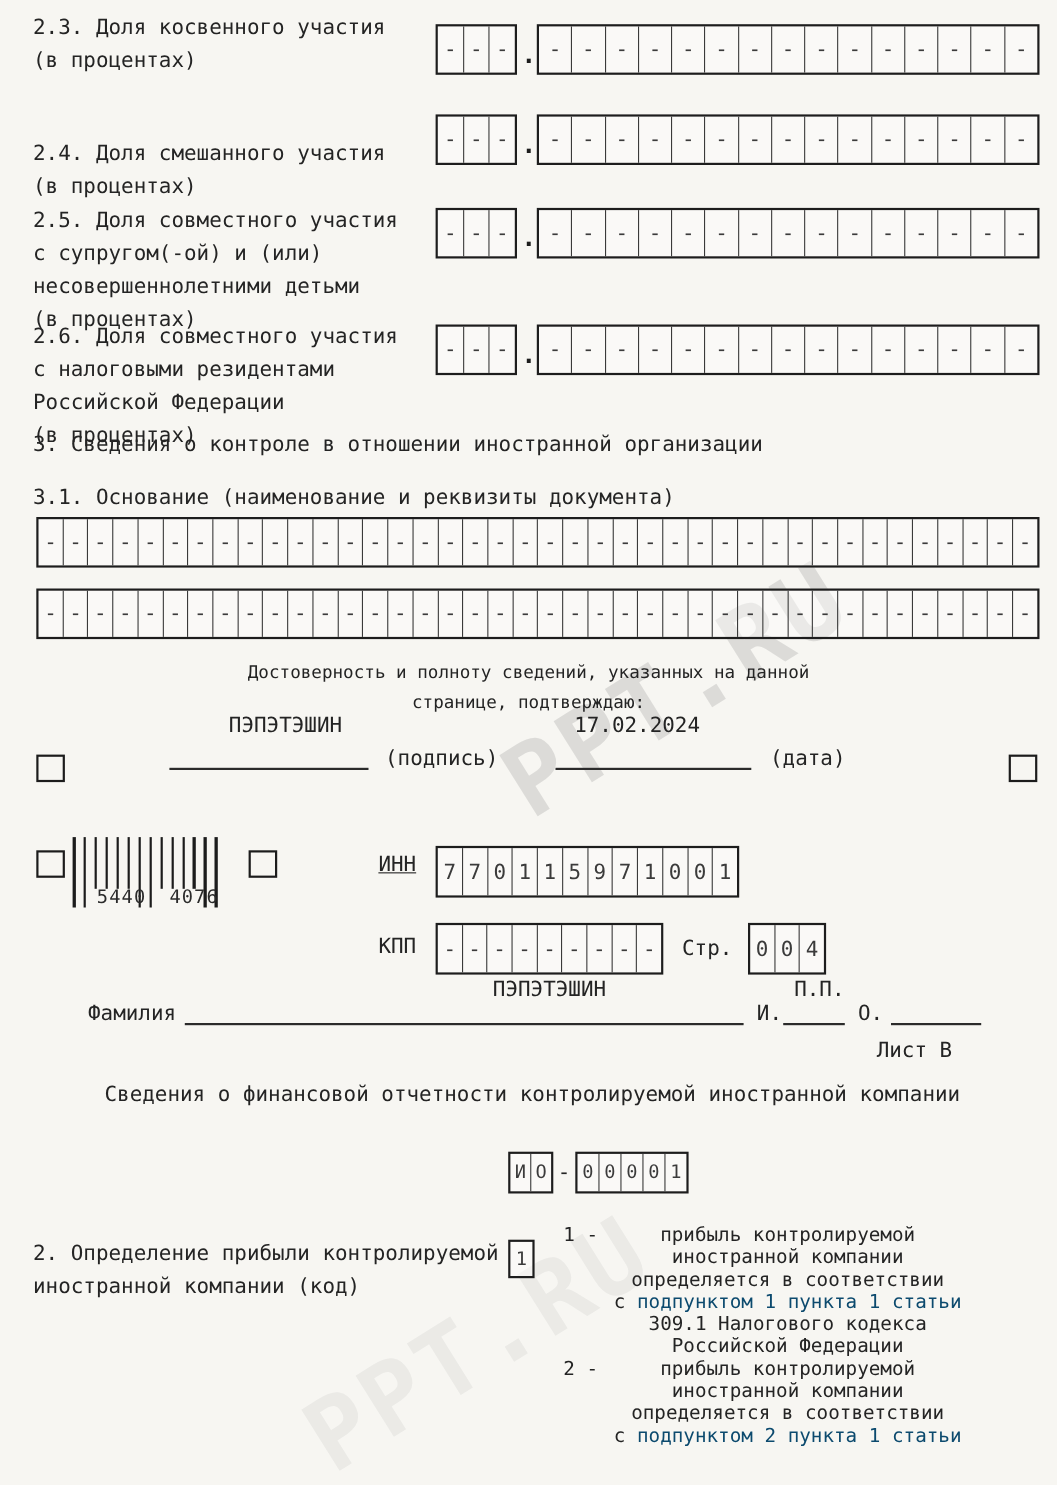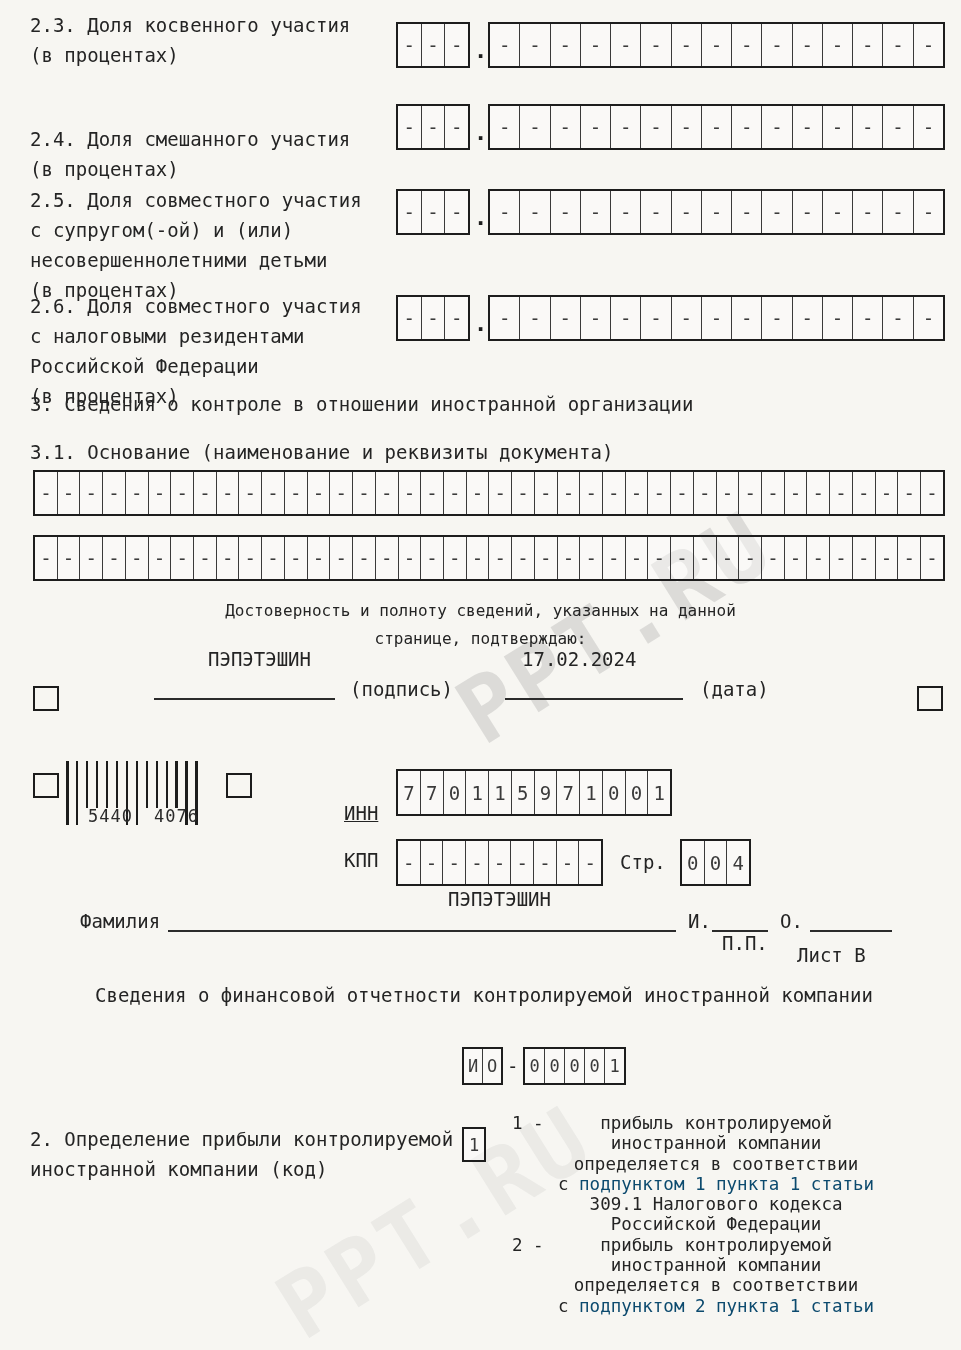--- a/index.html
+++ b/index.html
@@ -262,21 +262,21 @@
       <div class="bar tall"></div>
       <div class="bar short"></div>
       <div class="bar short"></div>
       <div class="bar short"></div>
       <div class="bar short"></div>
       <div class="bar tall"></div>
       <div class="bar tall"></div>
     </div>
   <div class="sq" style="left:226px; top:773px;"></div>
 
-  <div class="txt" style="left:344px; top:802px;text-decoration:underline;">ИНН</div>
+  <div class="txt" style="left:344px; top:775px;text-decoration:underline;">ИНН</div>
   <div class="cellbox" style="left:396px; top:769px; width:276px; height:47px;">
       <div class="cell">7</div>
       <div class="cell">7</div>
       <div class="cell">0</div>
       <div class="cell">1</div>
       <div class="cell">1</div>
       <div class="cell">5</div>
       <div class="cell">9</div>
       <div class="cell">7</div>
       <div class="cell">1</div>
@@ -297,21 +297,21 @@
       <div class="cell">-</div>
     </div>
   <div class="txt" style="left:620px; top:851px;">Стр.</div>
   <div class="cellbox" style="left:680px; top:839px; width:71px; height:47px;">
       <div class="cell">0</div>
       <div class="cell">0</div>
       <div class="cell">4</div>
     </div>
 
   <div class="txt" style="left:448px; top:888px;">ПЭПЭТЭШИН</div>
-  <div class="txt" style="left:722px; top:888px;margin-top:44px;">П.П.</div>
+  <div class="txt" style="left:722px; top:888px;">П.П.</div>
   <div class="txt" style="left:80px; top:910px;">Фамилия</div>
   <div class="uline" style="left:168px; top:908px; width:508px;"></div>
   <div class="txt" style="left:688px; top:910px;">И.</div>
   <div class="uline" style="left:712px; top:908px; width:56px;"></div>
   <div class="txt" style="left:780px; top:910px;">О.</div>
   <div class="uline" style="left:810px; top:908px; width:82px;"></div>
 
   <div class="txt" style="left:797px; top:944px;">Лист В</div>
   <div class="txt" style="left:95px; top:984px;">Сведения о финансовой отчетности контролируемой иностранной компании</div>
 

